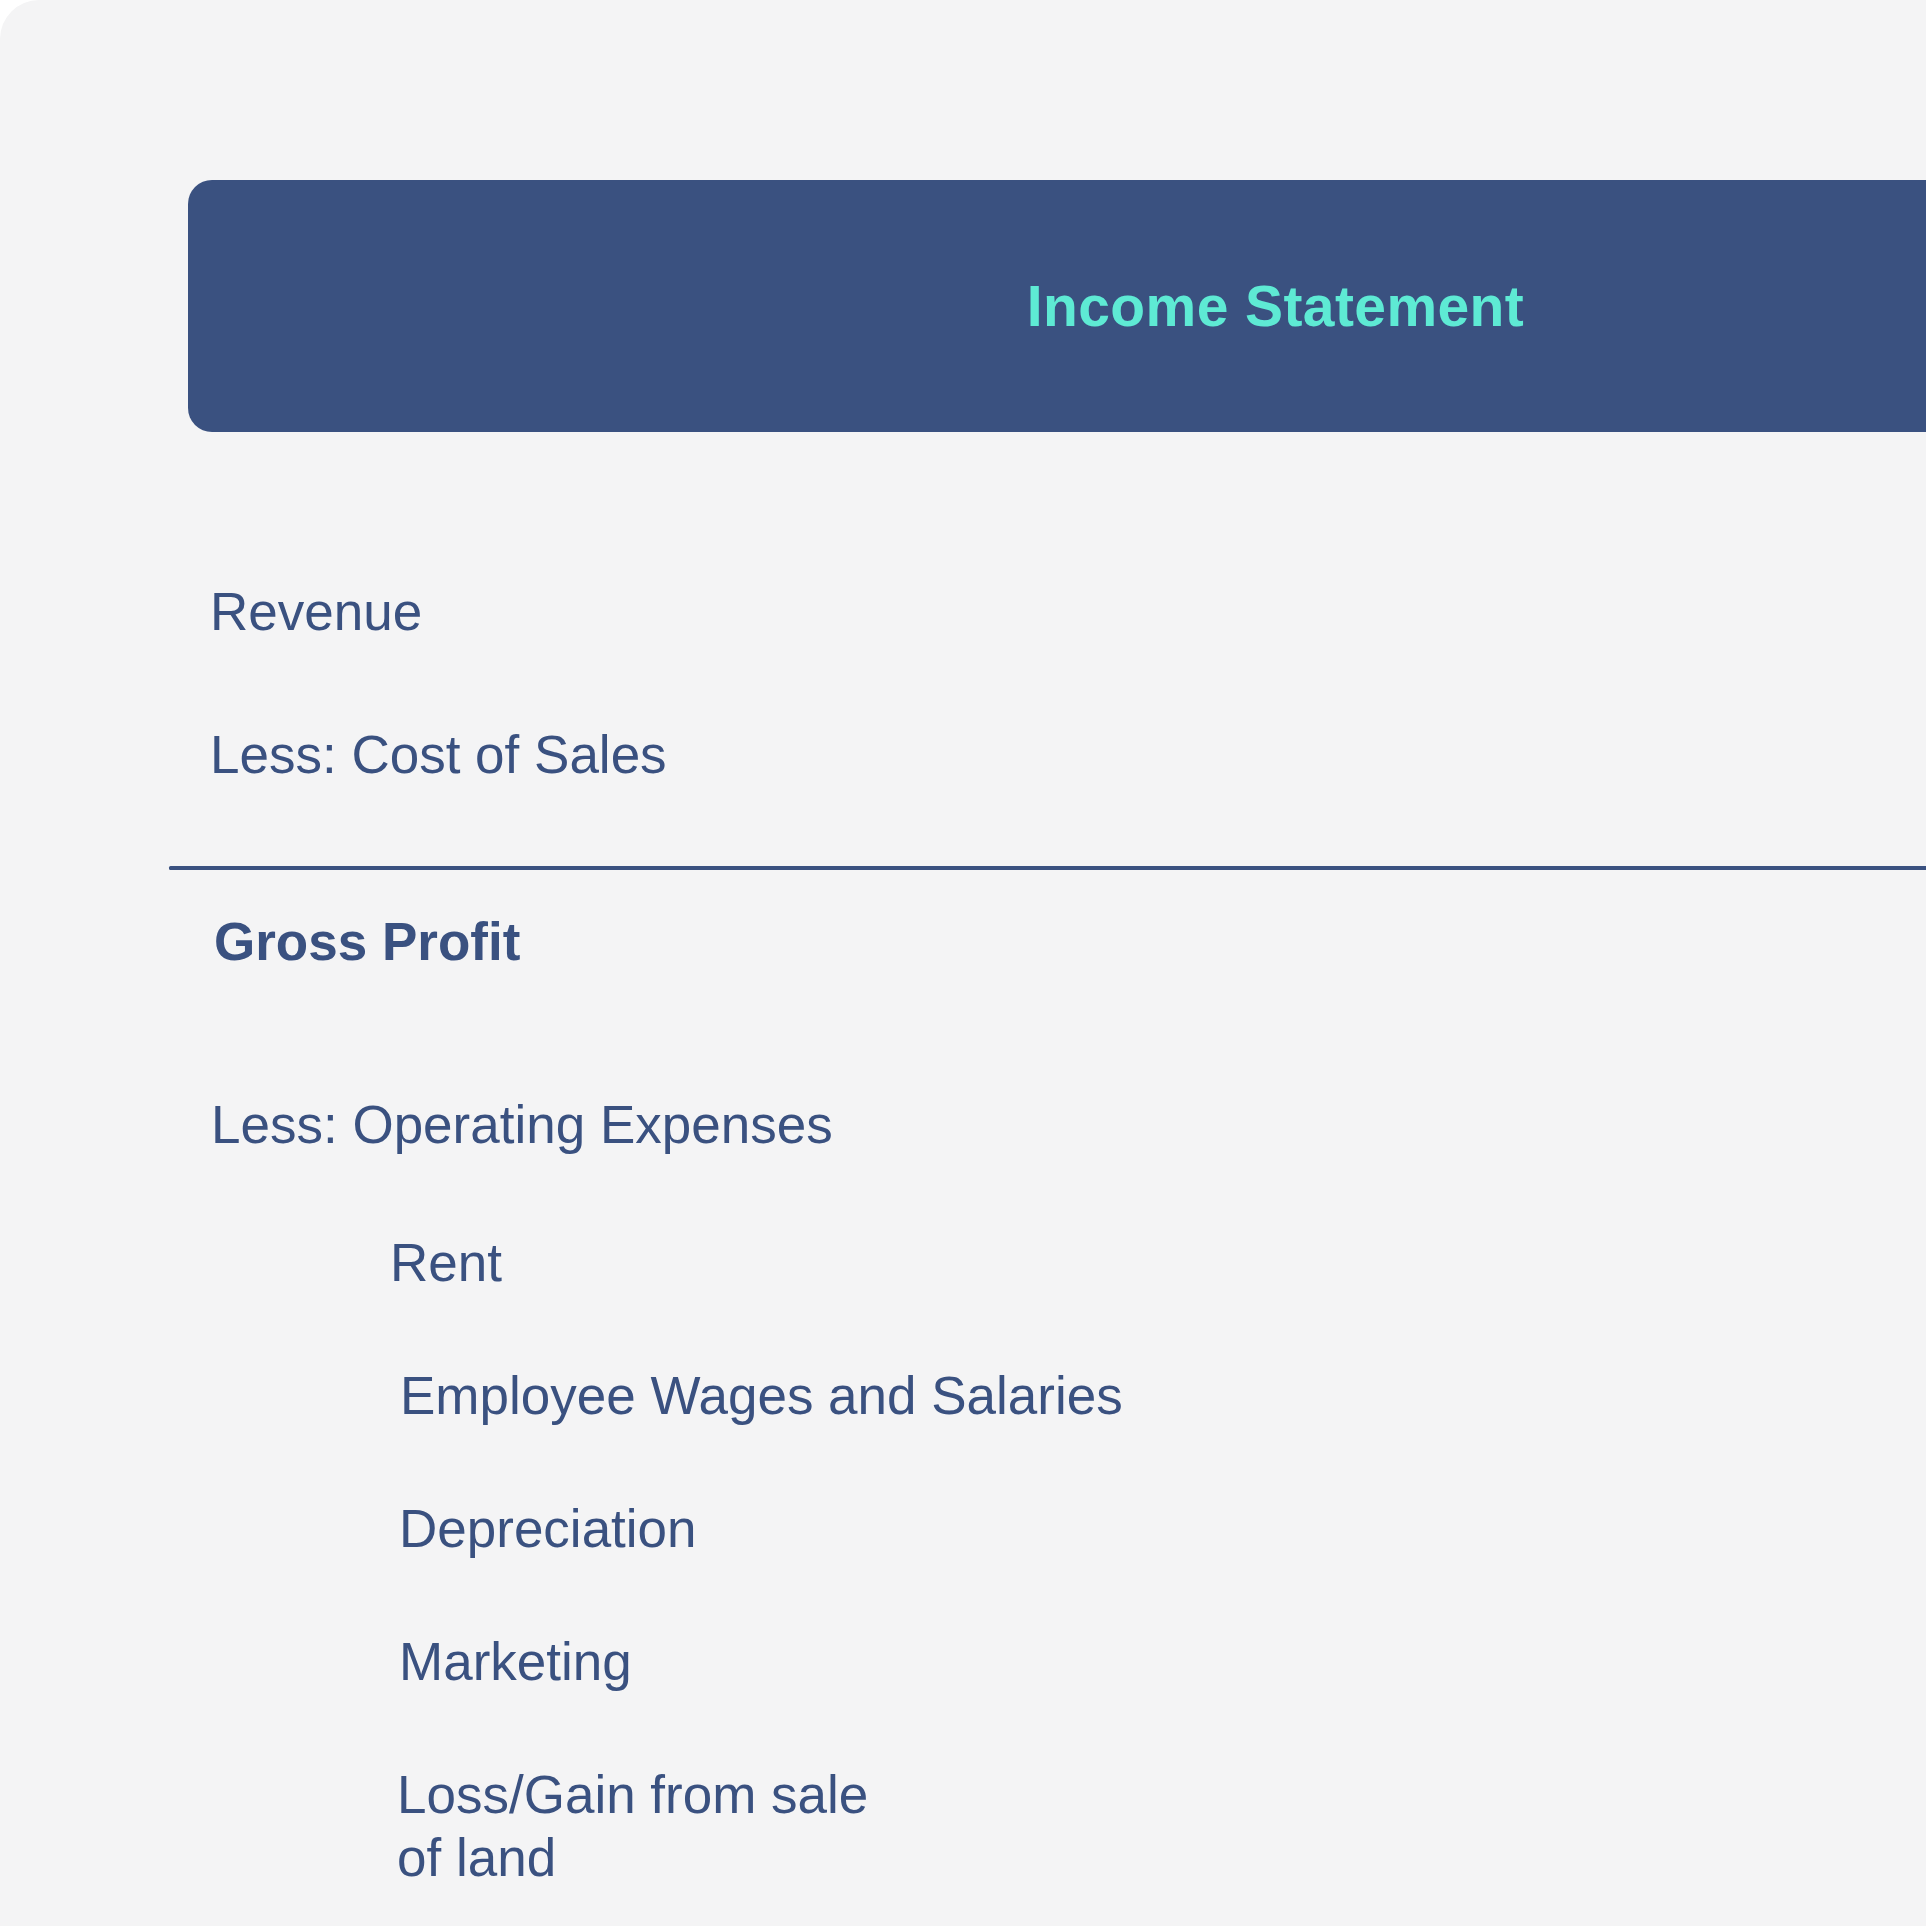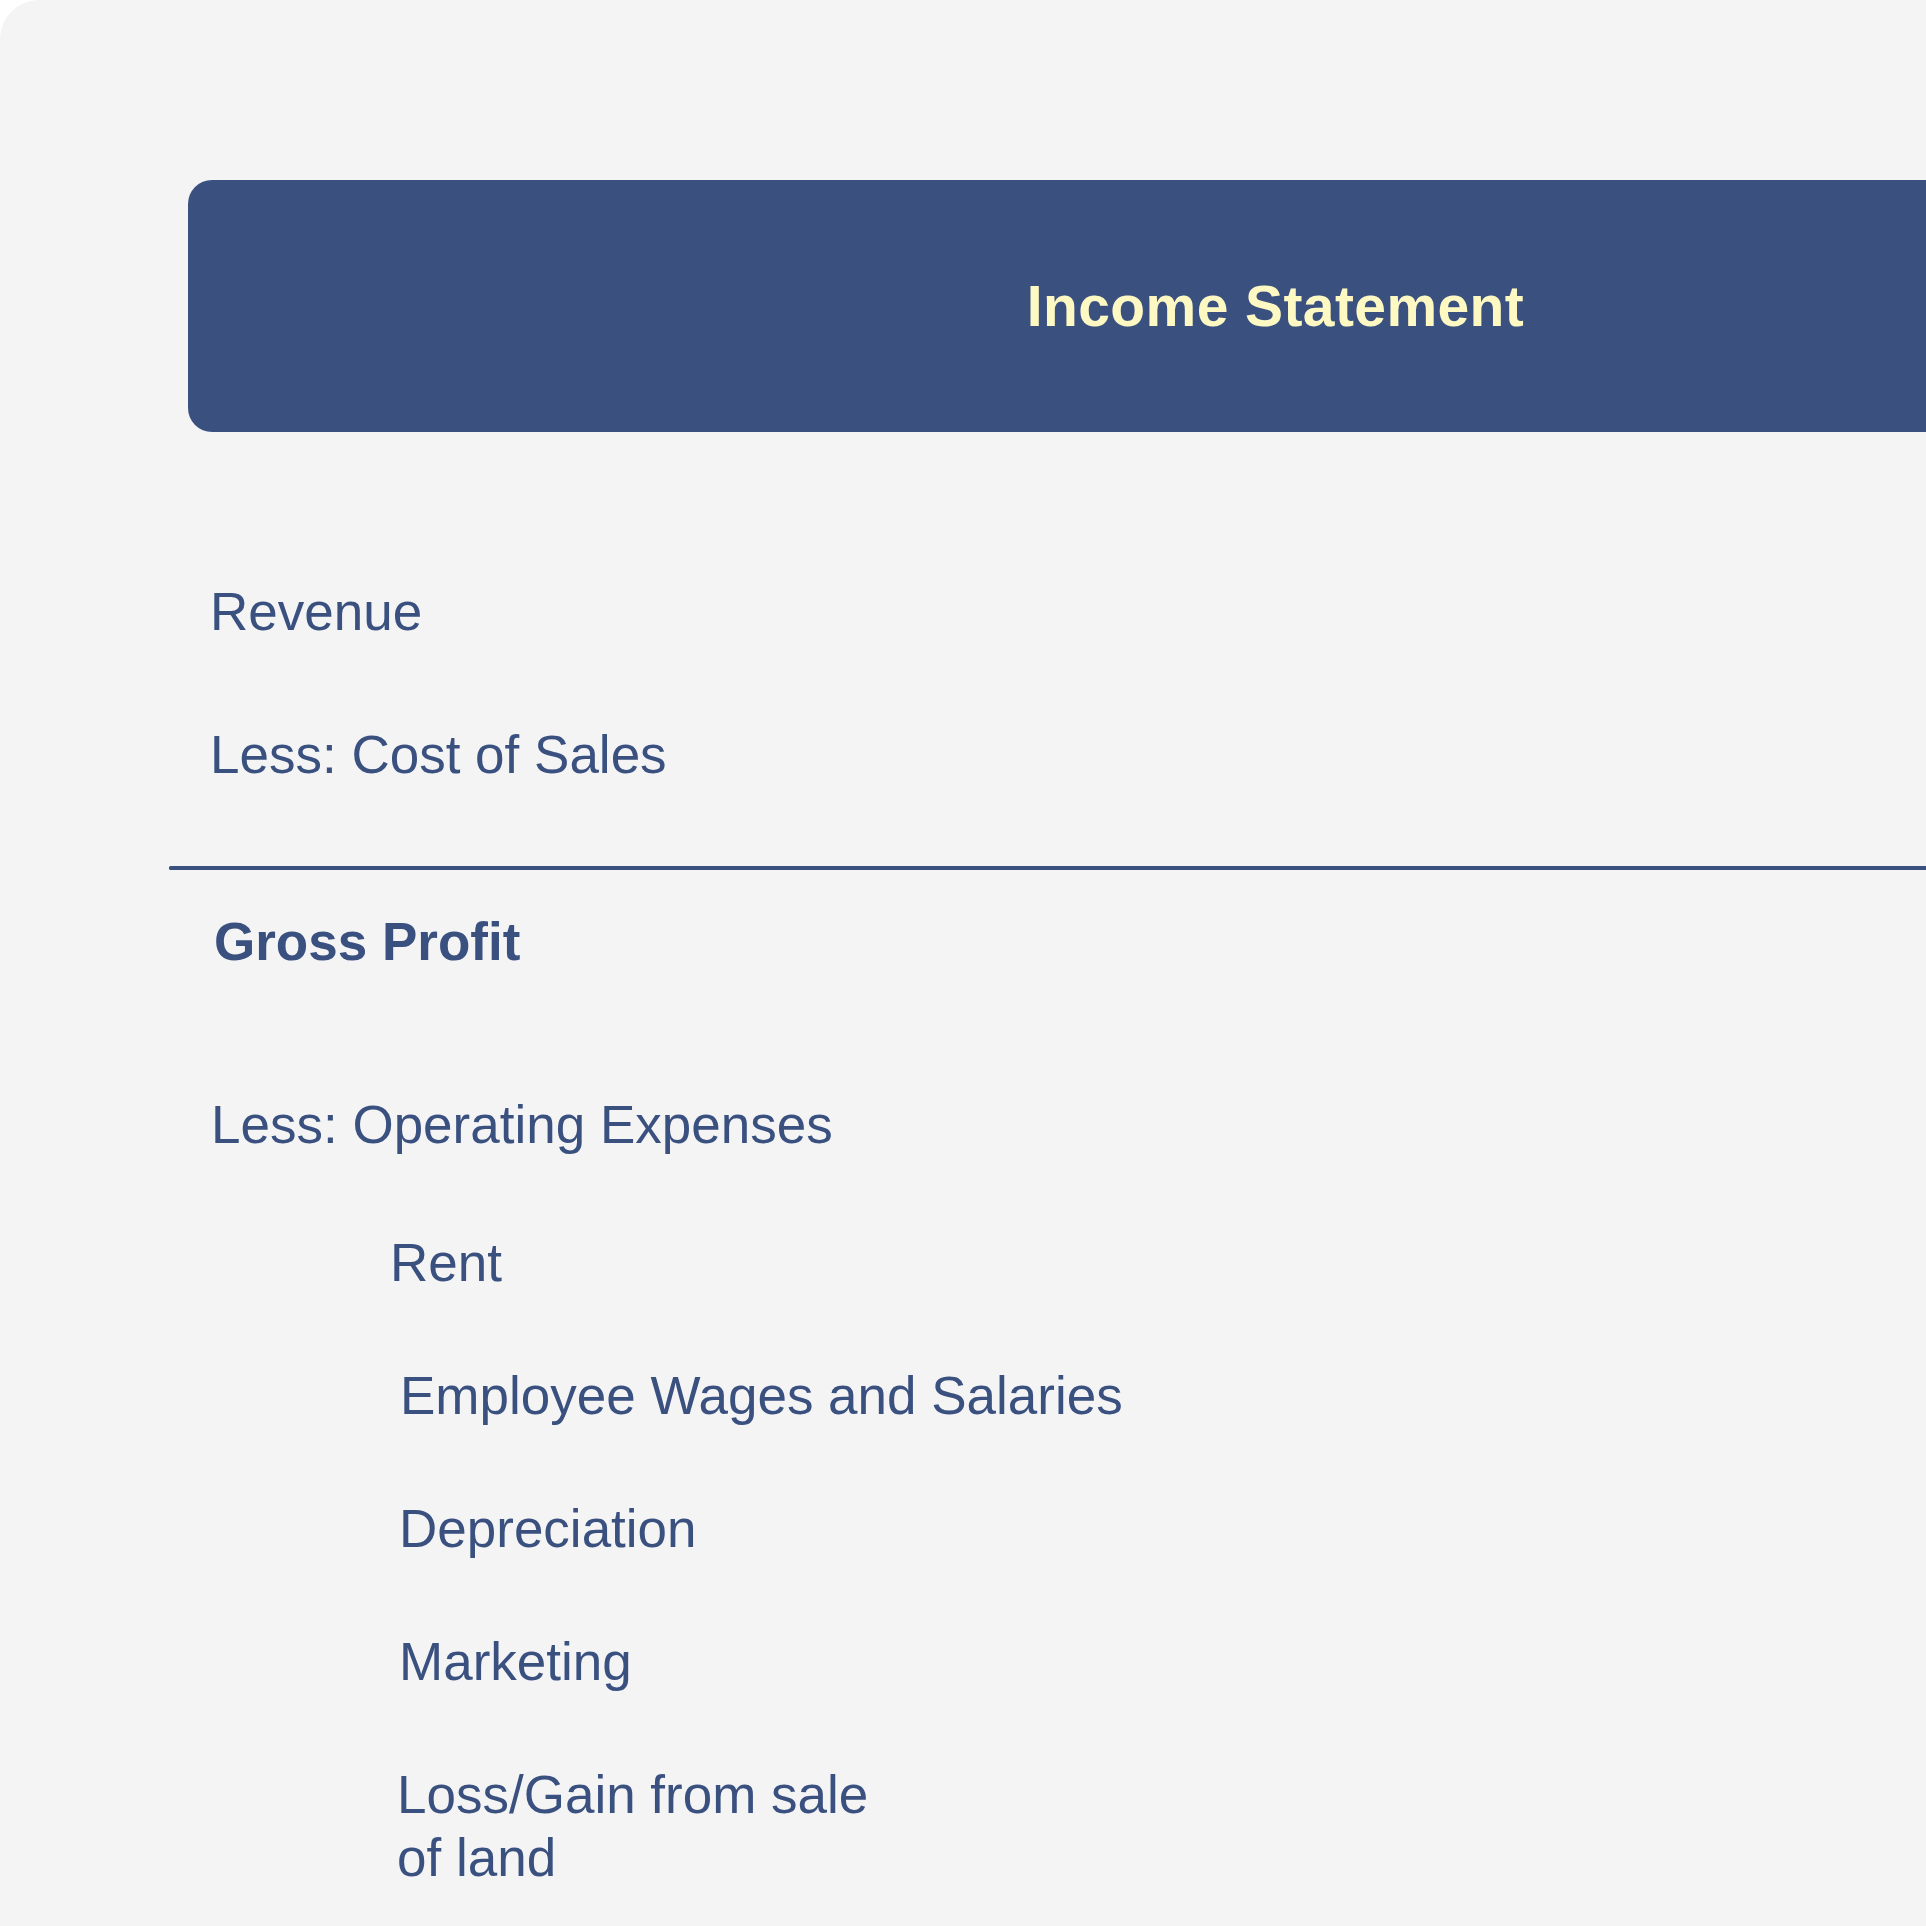--- a/index.html
+++ b/index.html
@@ -34,21 +34,21 @@
     height: 252px;
     background: #3a5180;
     border-radius: 24px;
     display: flex;
     align-items: center;
     justify-content: center;
     box-sizing: border-box;
   }
 
   .header-title {
-    color: #fef9c3;
+    color: #5eead4;
     font-size: 57px;
     font-weight: bold;
     letter-spacing: 0.4px;
     line-height: 1;
   }
 
   .body-area {
     position: absolute;
     left: 0;
     top: 462px;

